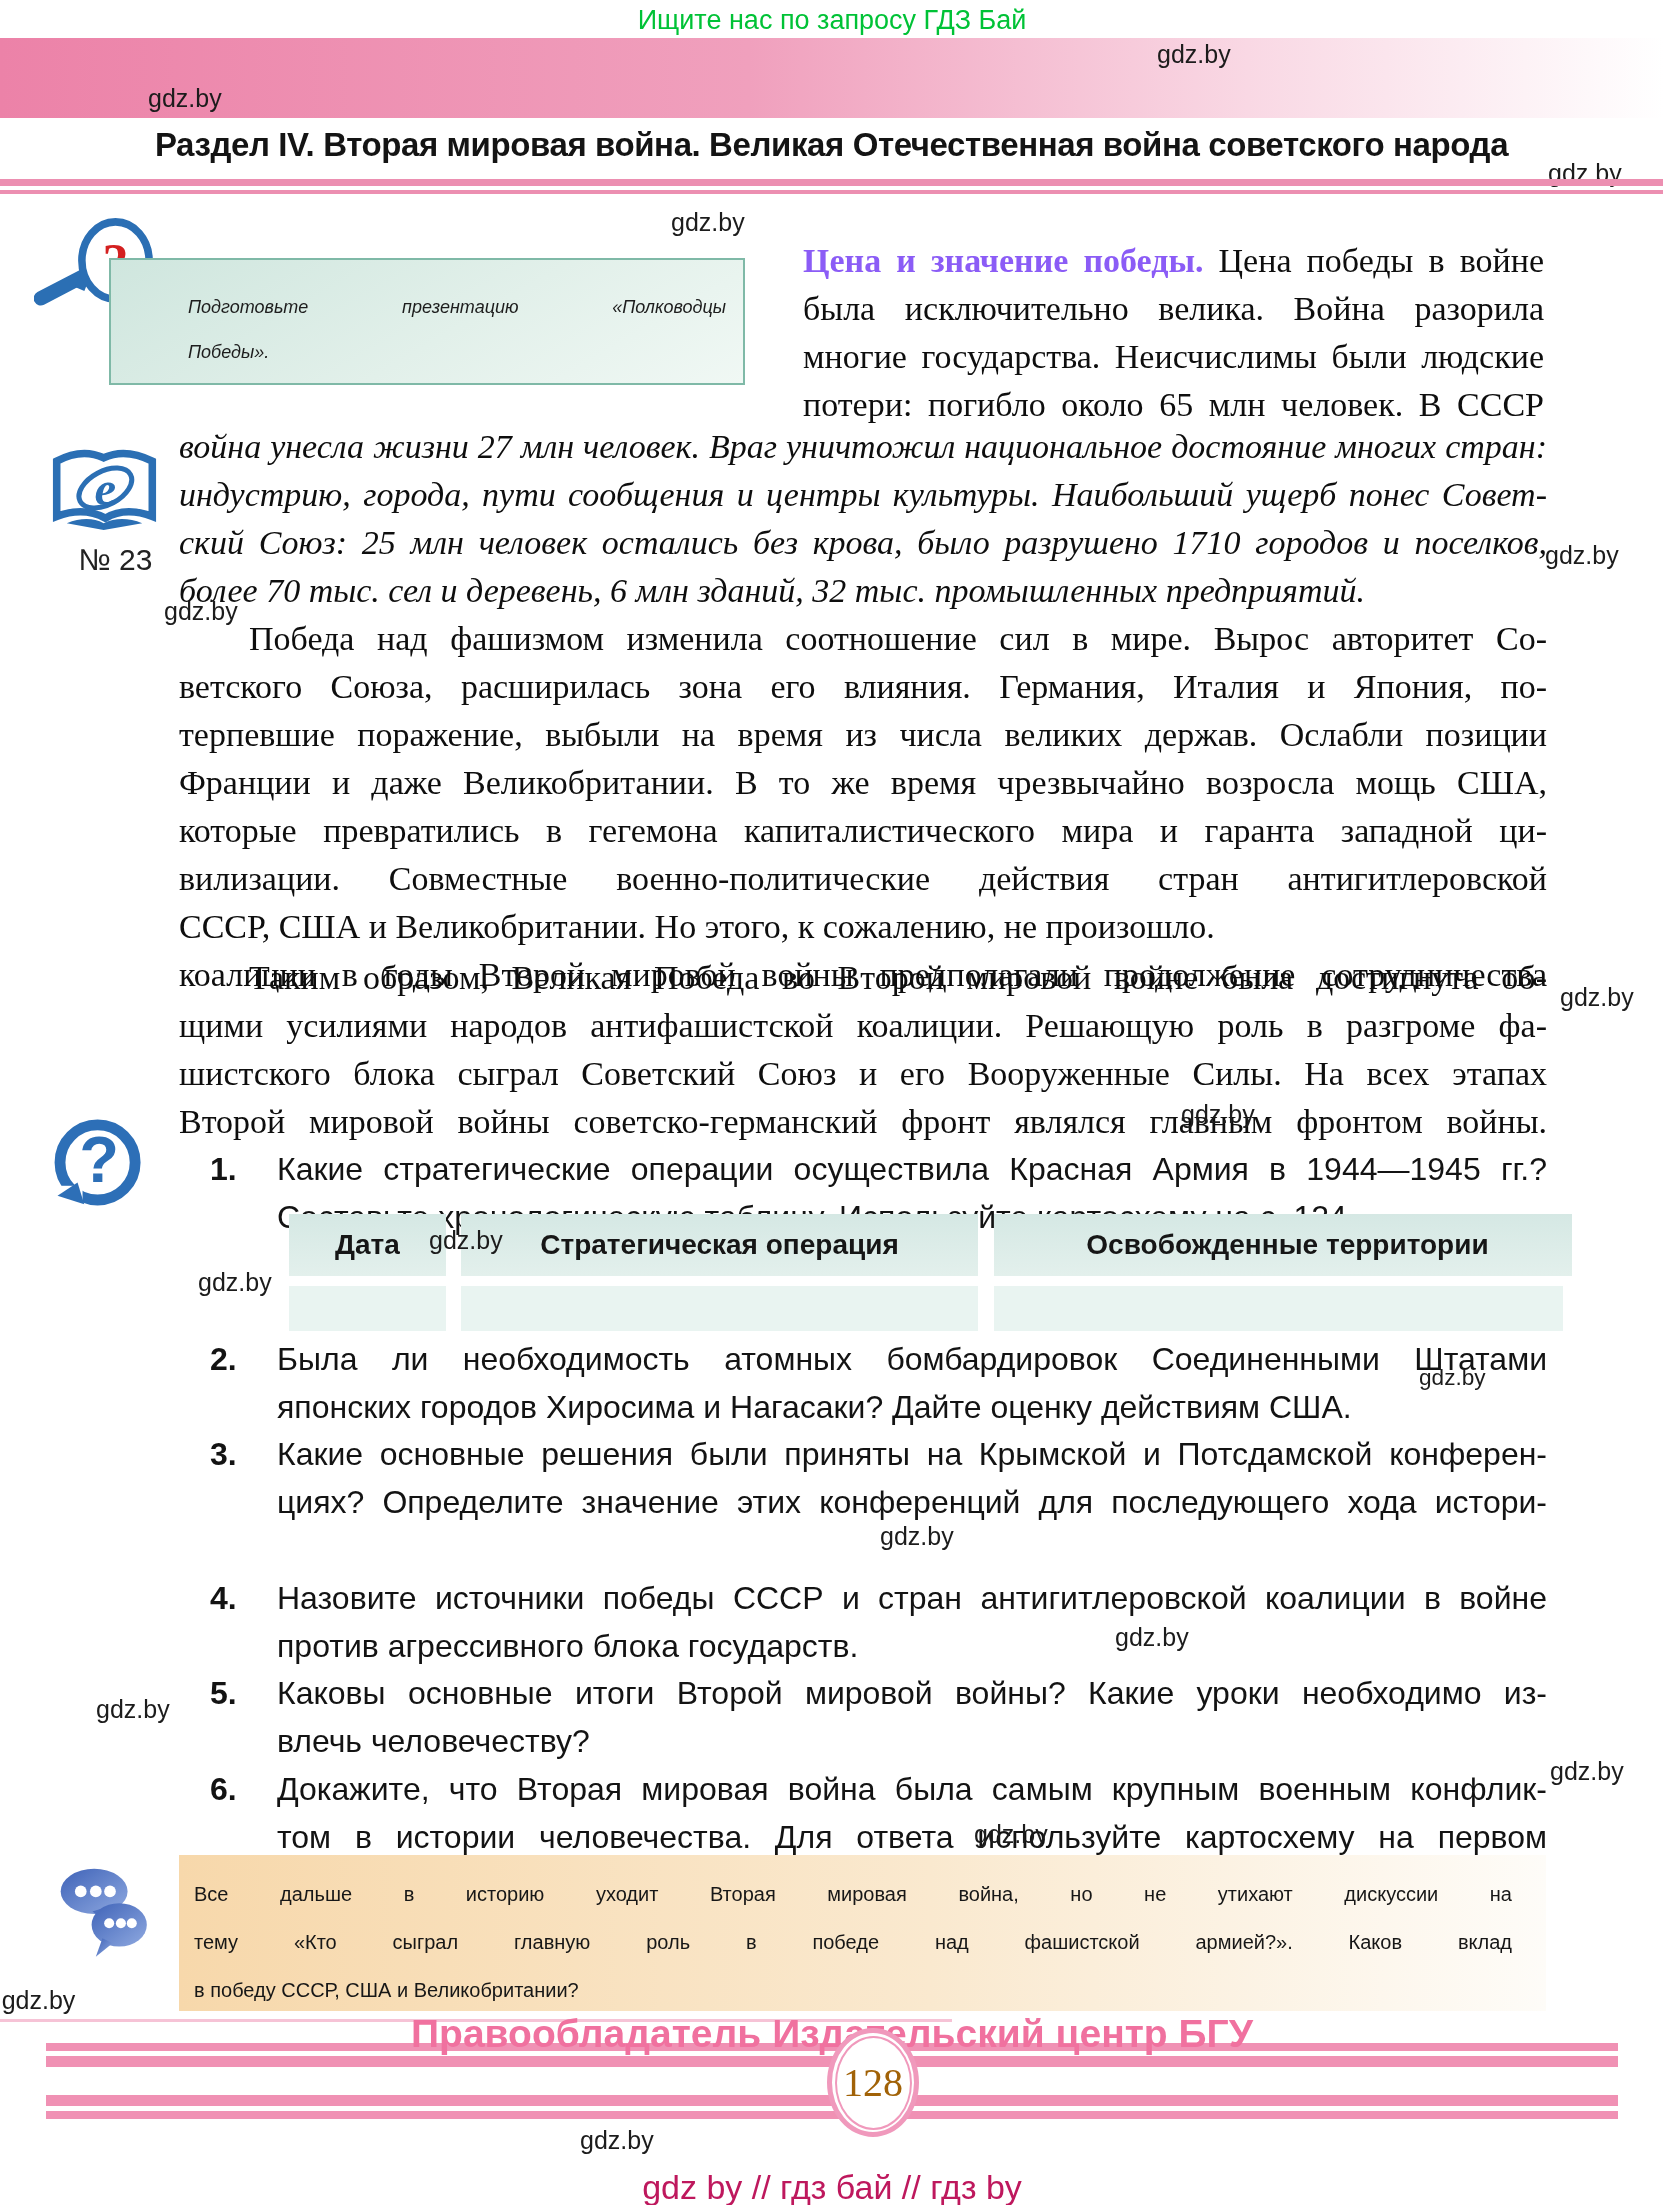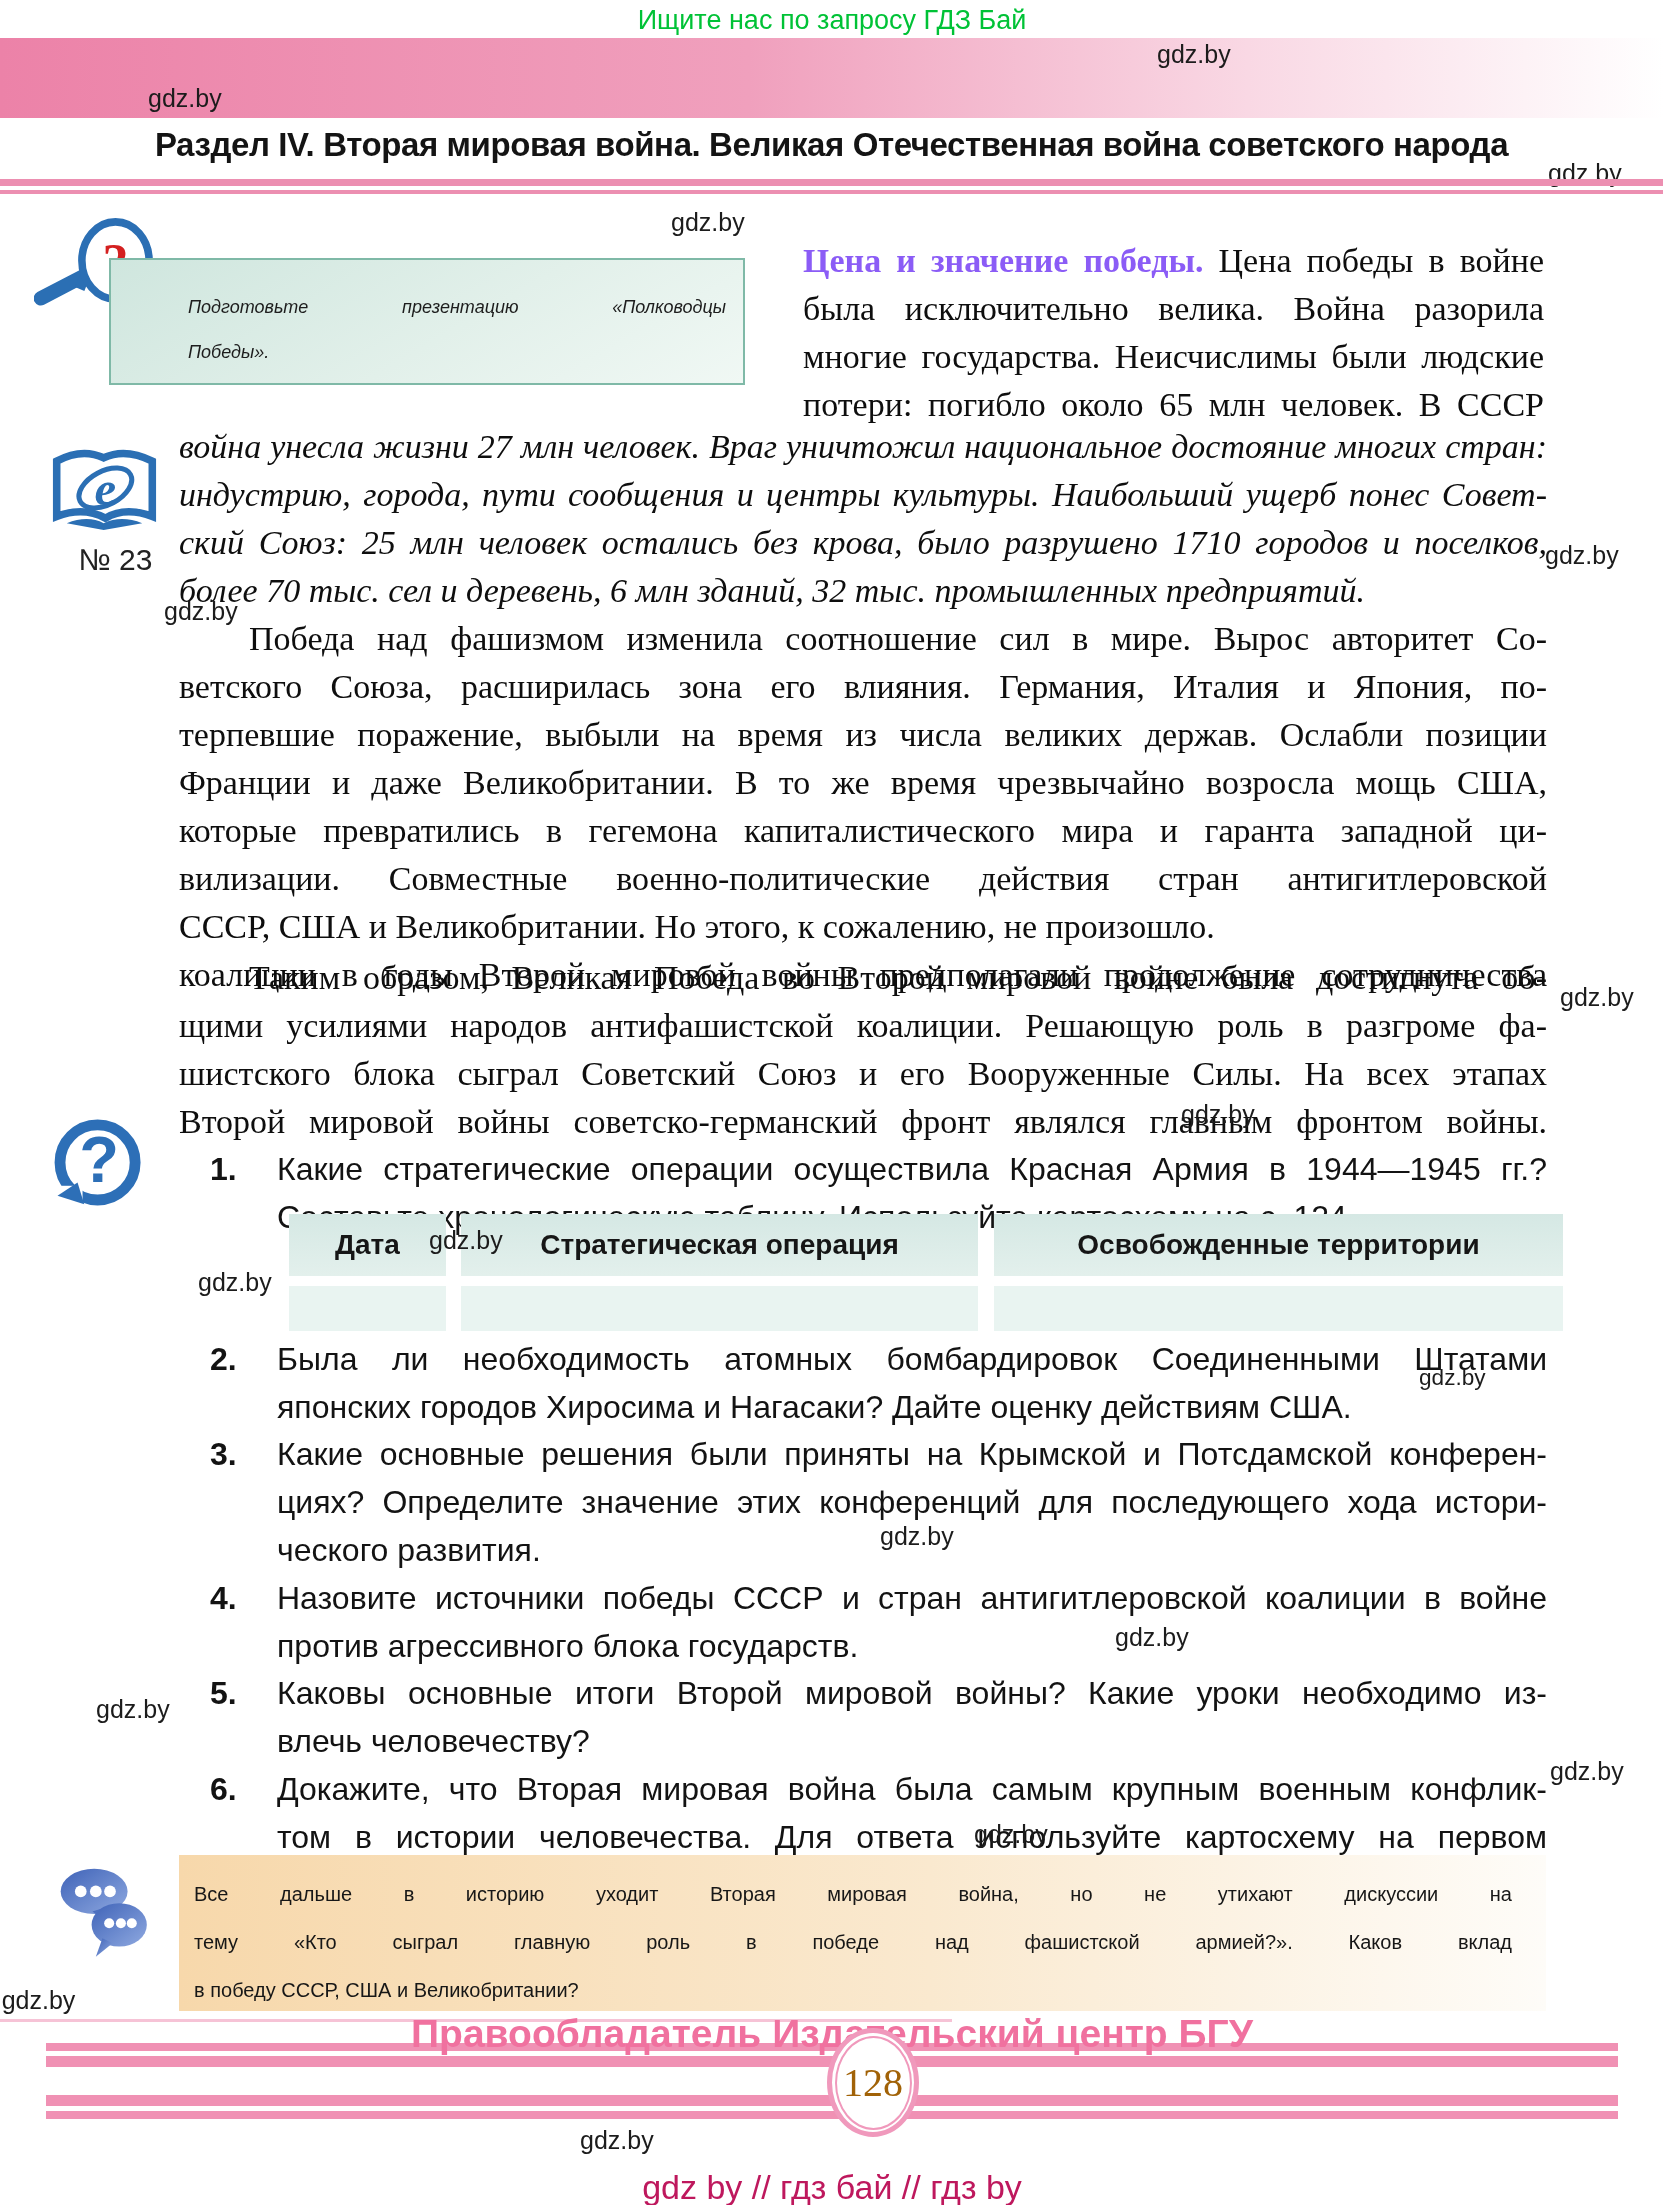--- a/index.html
+++ b/index.html
@@ -232,42 +232,41 @@
   <div class="q" style="top:1145px;">
     <span class="qnum">1.</span>
     <div class="qlines">
         <div class="jl">Какие стратегические операции осуществила Красная Армия в 1944—1945 гг.?</div>
         <div class="jl last">Составьте хронологическую таблицу. Используйте картосхему на с. 124.</div>
       </div>
   </div>
 
   <div class="tbl-cell hdr" style="left:289px;top:1214px;width:157px;height:62px;">Дата</div>
   <div class="tbl-cell hdr" style="left:461px;top:1214px;width:517px;height:62px;">Стратегическая операция</div>
-  <div class="tbl-cell hdr" style="left:994px;top:1214px;width:569px;height:62px;">Освобожденные территории</div>
+  <div class="tbl-cell hdr" style="left:994px;top:1214px;width:569px;height:62px;padding-left:9px;">Освобожденные территории</div>
   <div class="tbl-cell empty" style="left:289px;top:1286px;width:157px;height:45px;"></div>
   <div class="tbl-cell empty" style="left:461px;top:1286px;width:517px;height:45px;"></div>
   <div class="tbl-cell empty" style="left:994px;top:1286px;width:569px;height:45px;"></div>
   <span class="wm" style="left:429px;top:1226px;">gdz.by</span>
   <span class="wm" style="left:198px;top:1268px;">gdz.by</span>
 
   <div class="q" style="top:1335px;">
     <span class="qnum">2.</span>
     <div class="qlines">
         <div class="jl">Была ли необходимость атомных бомбардировок Соединенными Штатами</div>
         <div class="jl last">японских городов Хиросима и Нагасаки? Дайте оценку действиям США.</div>
       </div>
   </div>
   <span class="wm small" style="left:1419px;top:1365px;">gdz.by</span>
 
   <div class="q" style="top:1430px;">
     <span class="qnum">3.</span>
     <div class="qlines">
         <div class="jl">Какие основные решения были приняты на Крымской и Потсдамской конферен-</div>
         <div class="jl">циях? Определите значение этих конференций для последующего хода истори-</div>
-        <div class="jl last">ческого развития.</div>
       </div>
   </div>
   <span class="wm" style="left:880px;top:1522px;">gdz.by</span>
 
   <div class="q" style="top:1574px;">
     <span class="qnum">4.</span>
     <div class="qlines">
         <div class="jl">Назовите источники победы СССР и стран антигитлеровской коалиции в войне</div>
         <div class="jl last">против агрессивного блока государств.</div>
       </div>

